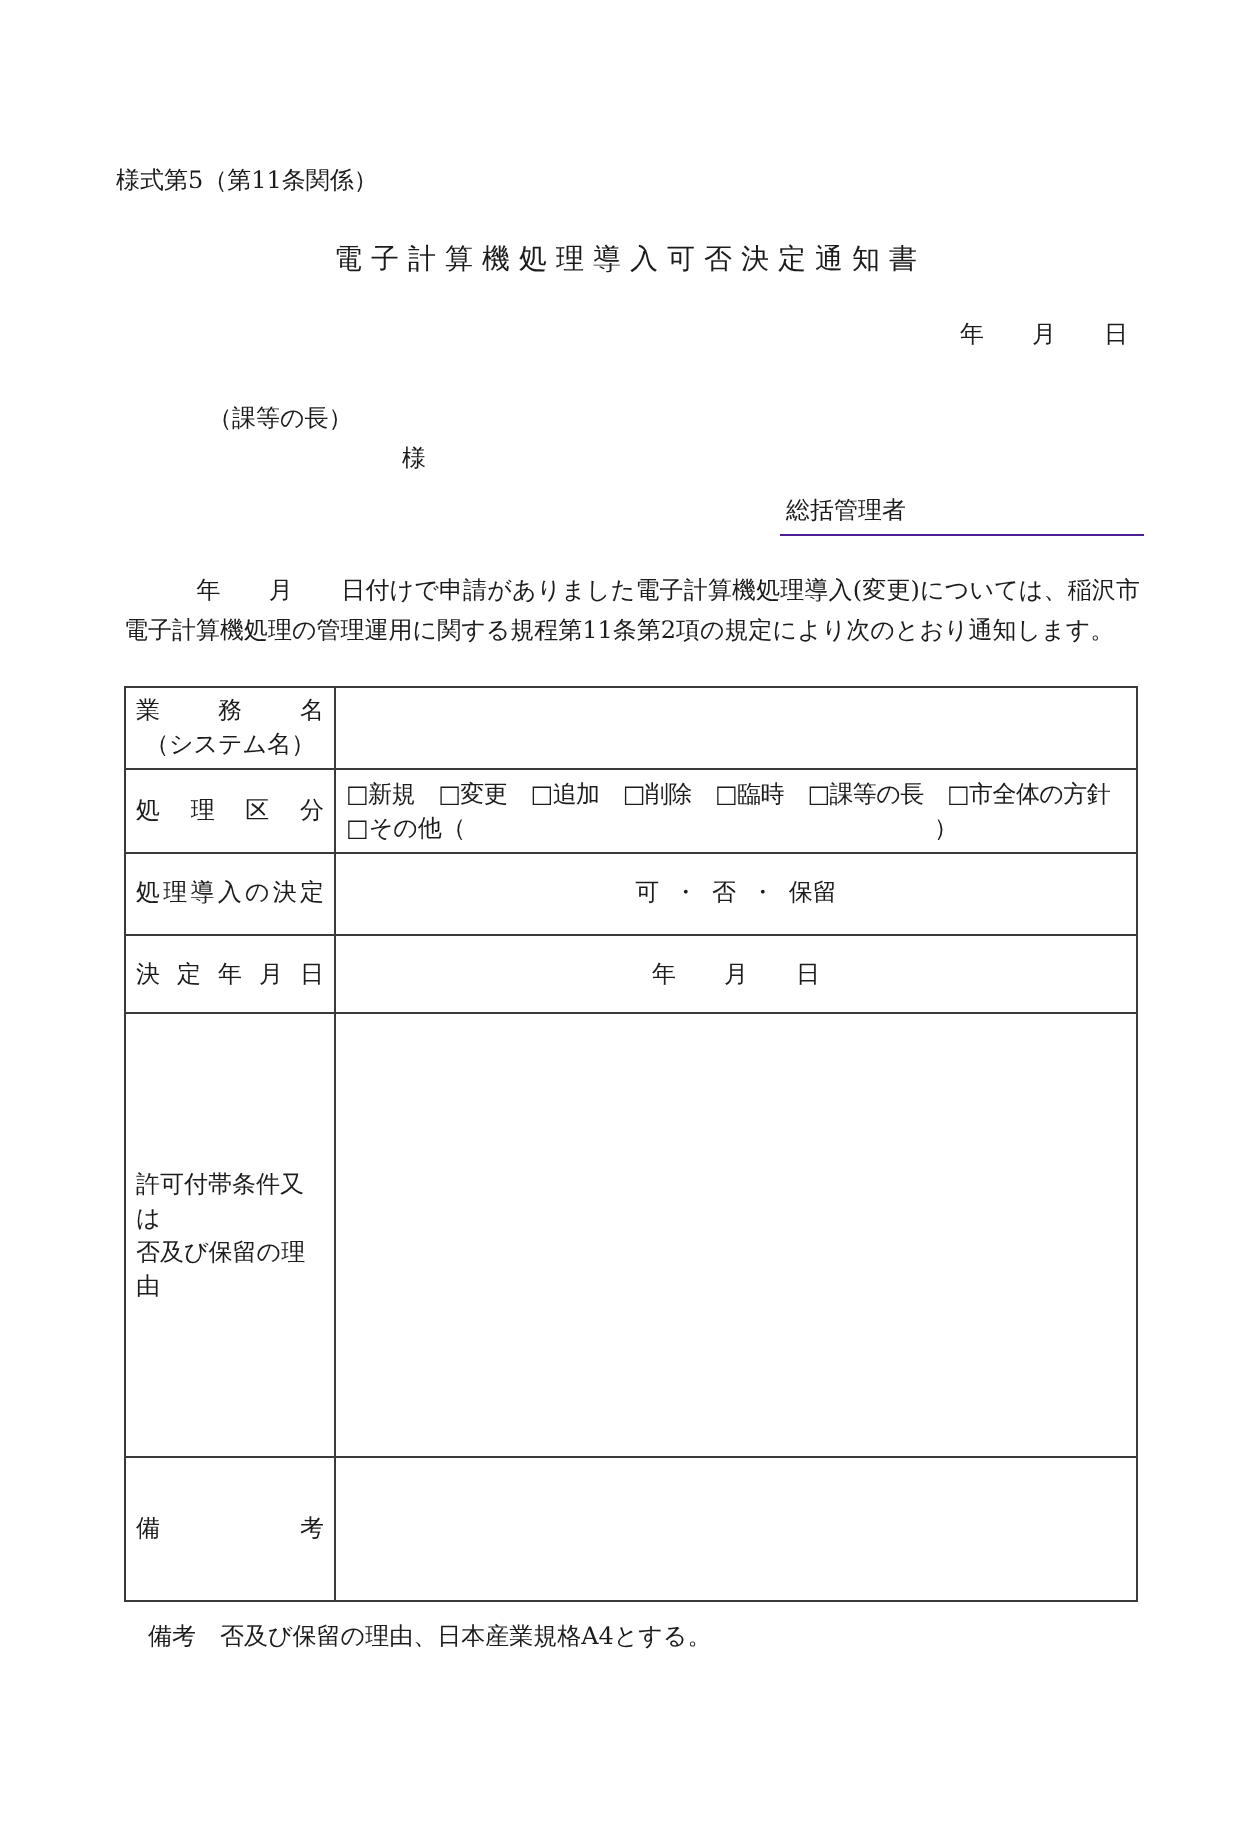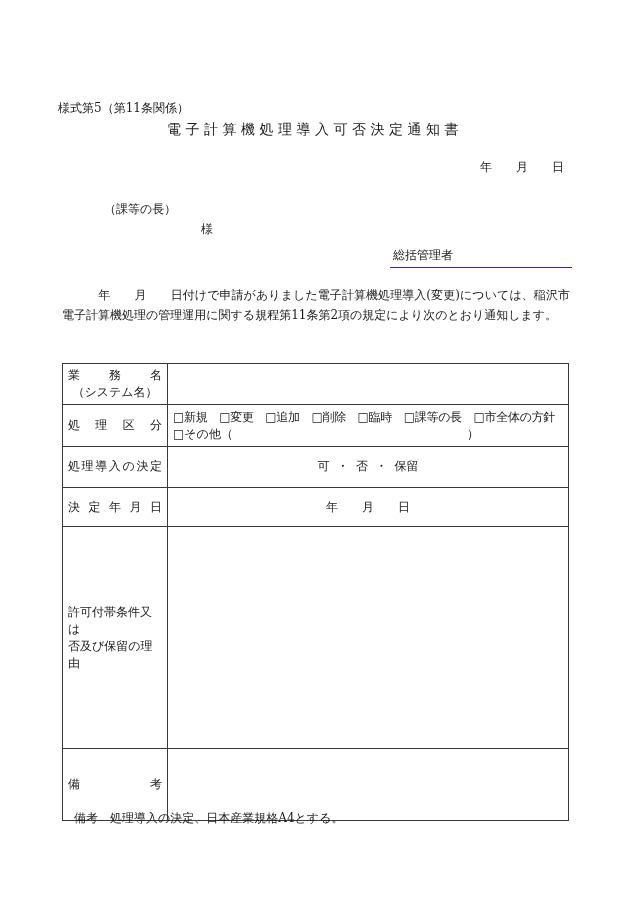--- a/index.html
+++ b/index.html
@@ -8,21 +8,21 @@
     width: 630px;
     height: 915px;
     margin: 0 auto;
     background: #ffffff;
     font-family: "DejaVu Serif", "Liberation Serif", serif;
     color: #1c1c1c;
     font-size: 12px;
     overflow: hidden;
   }
   .abs { position: absolute; }
-  .form-number { top: 100px; left: 58px; }
+  .form-number { top: 82px; left: 58px; }
   .doc-title {
     top: 121px; left: 0; width: 100%;
     text-align: center;
     letter-spacing: 4.5px;
     font-size: 14px;
   }
   .date-line { top: 159px; right: 66px; }
   .addressee { top: 201px; left: 104px; }
   .honorific { top: 221px; left: 201px; }
   .signer-line {
@@ -44,21 +44,21 @@
     border-collapse: collapse;
     table-layout: fixed;
     font-size: 12px;
   }
   table.form-table td {
     border: 1px solid #3a3a3a;
     vertical-align: middle;
     padding: 2px 5px;
     line-height: 17px;
   }
-  table.form-table { border: 1.5px solid #2e2e2e; margin-top: 20px; }
+  table.form-table { border: 1.5px solid #2e2e2e; }
   col.c-label { width: 105px; }
   .spread { text-align: justify; text-align-last: justify; }
   .ctr { text-align: center; }
   td.val-center { text-align: center; }
   td.options-cell {
     vertical-align: top;
     padding: 3px 6px;
     line-height: 16.5px;
     letter-spacing: -0.3px;
   }
@@ -139,15 +139,15 @@
 
     <tr style="height:72px;">
       <td>
         <div class="spread">備考</div>
       </td>
       <td></td>
     </tr>
   </tbody>
     </table>
 
-  <div class="abs note-line">備考　処理導入の決定、日本産業規格A4とする。</div>
+  <div class="abs note-line">備考　否及び保留の理由、日本産業規格A4とする。</div>
 
 </div>
 
 </body></html>

